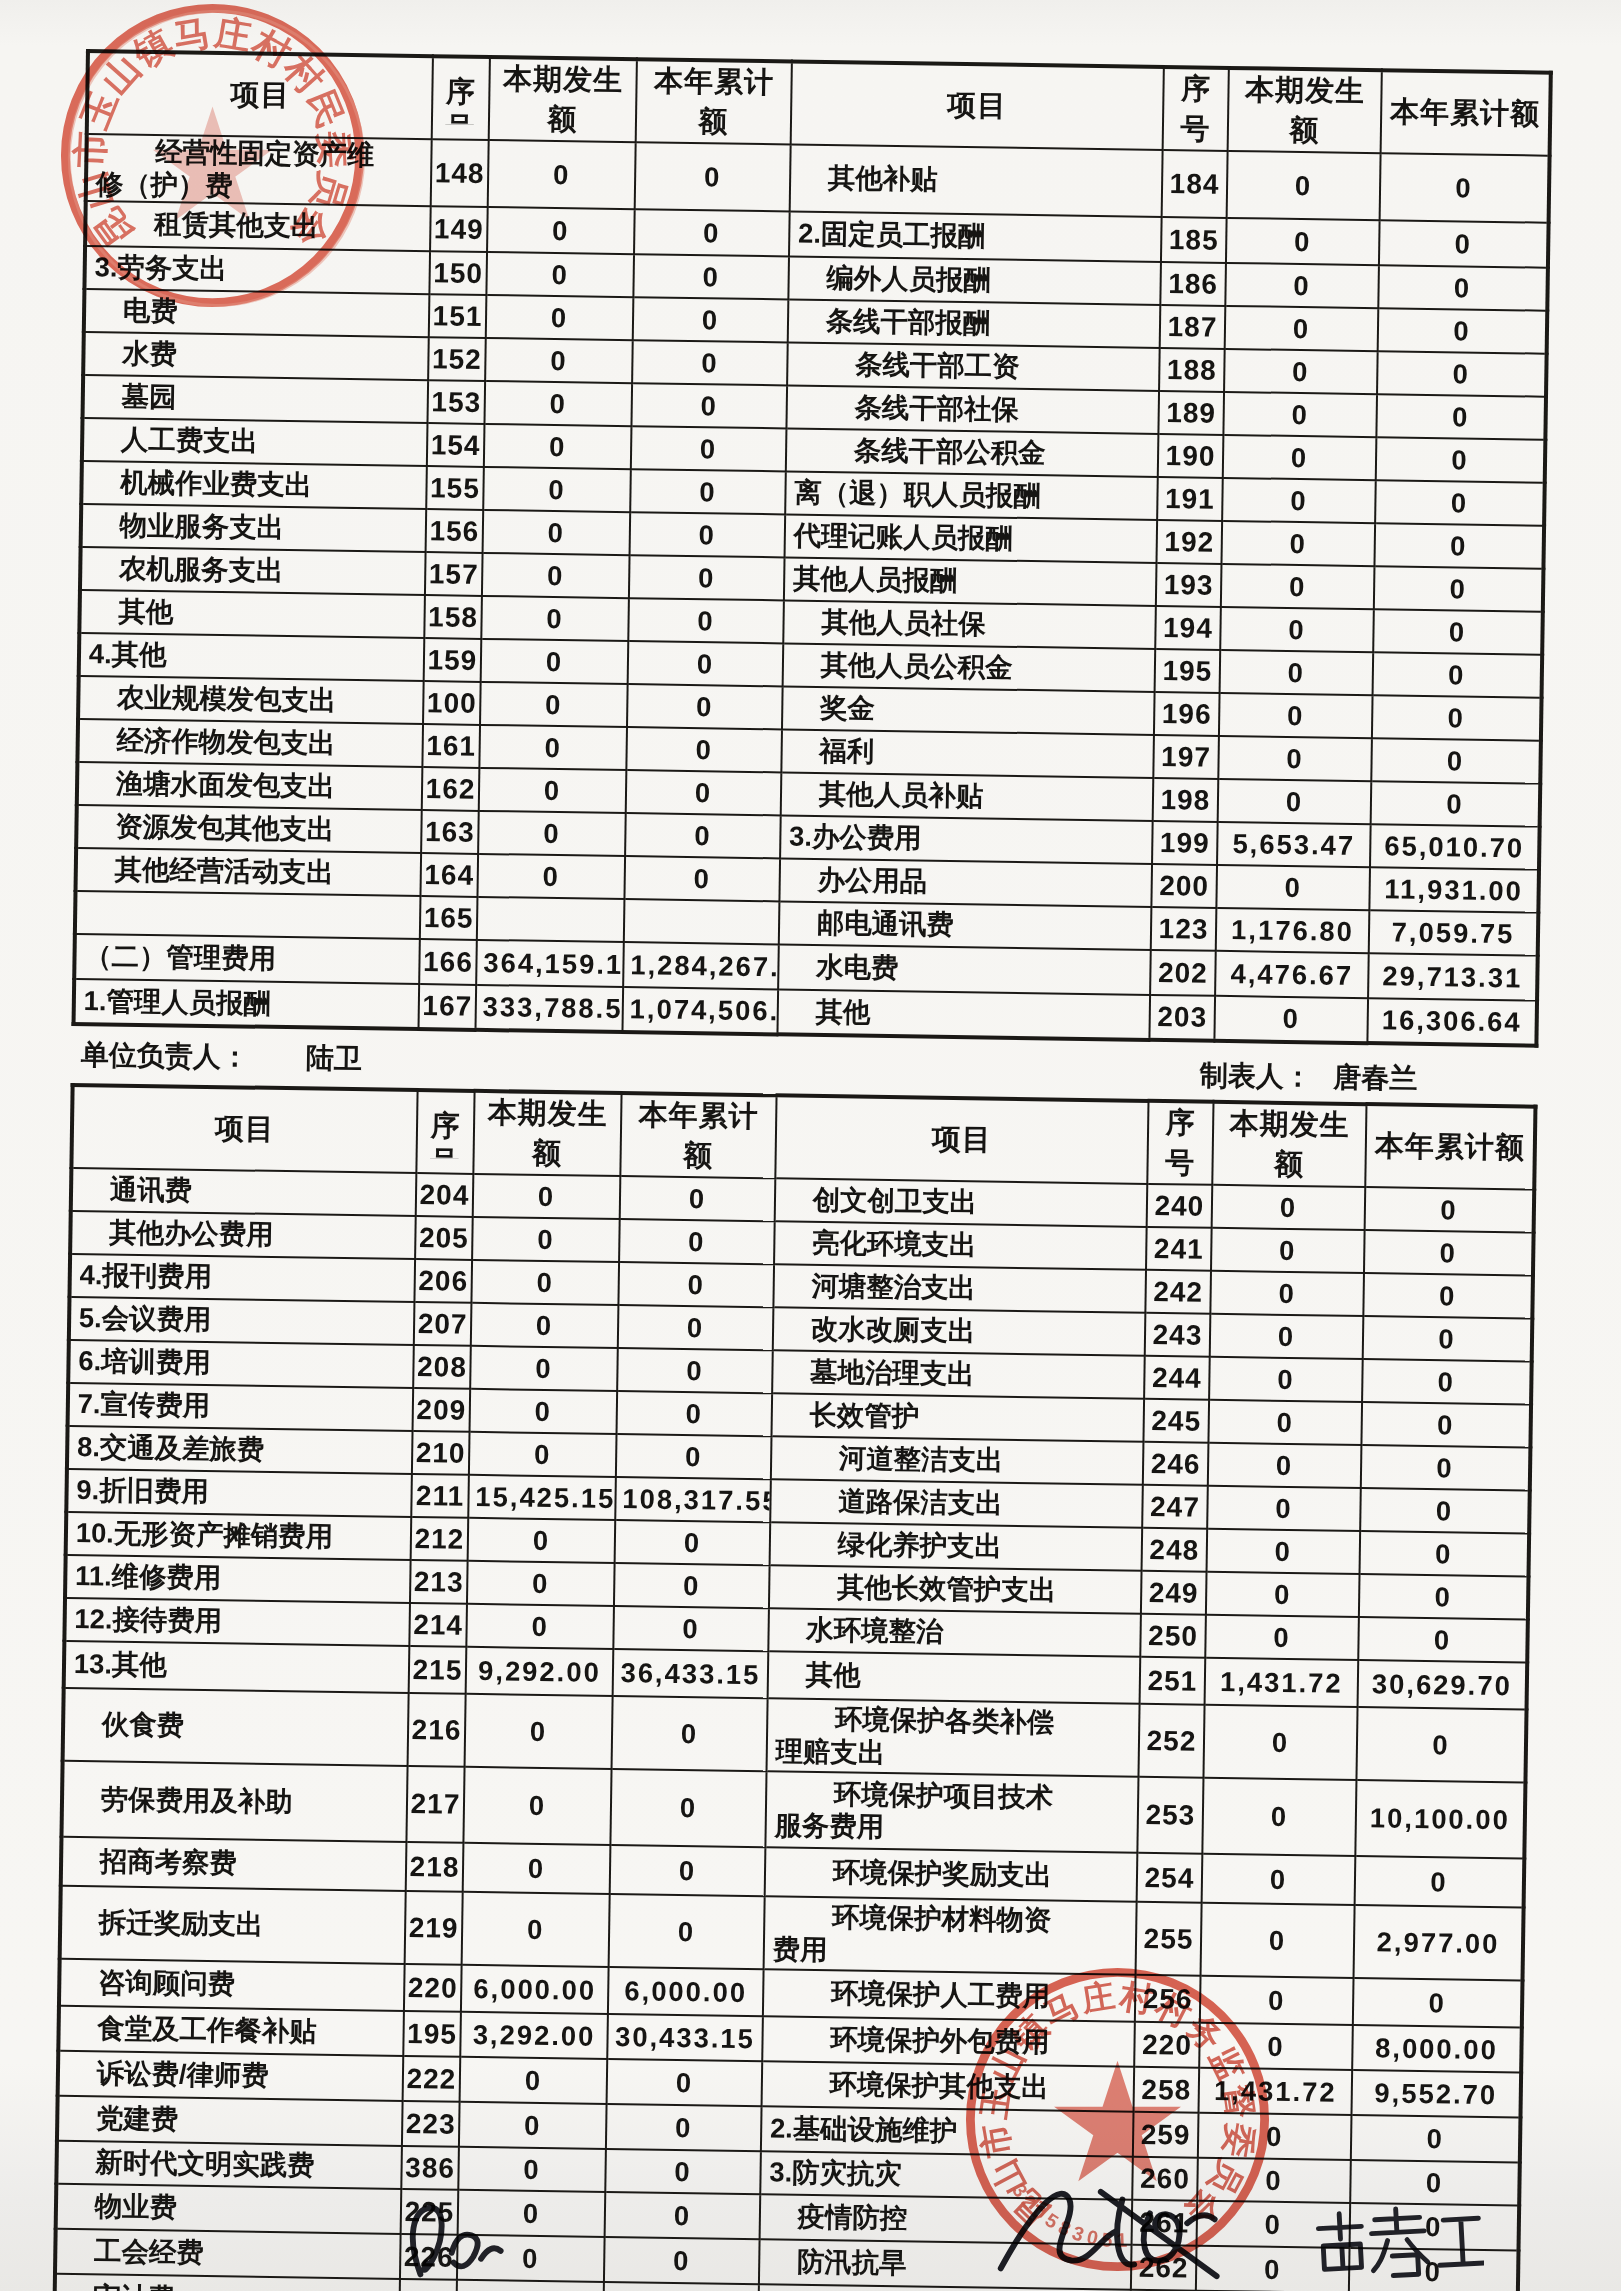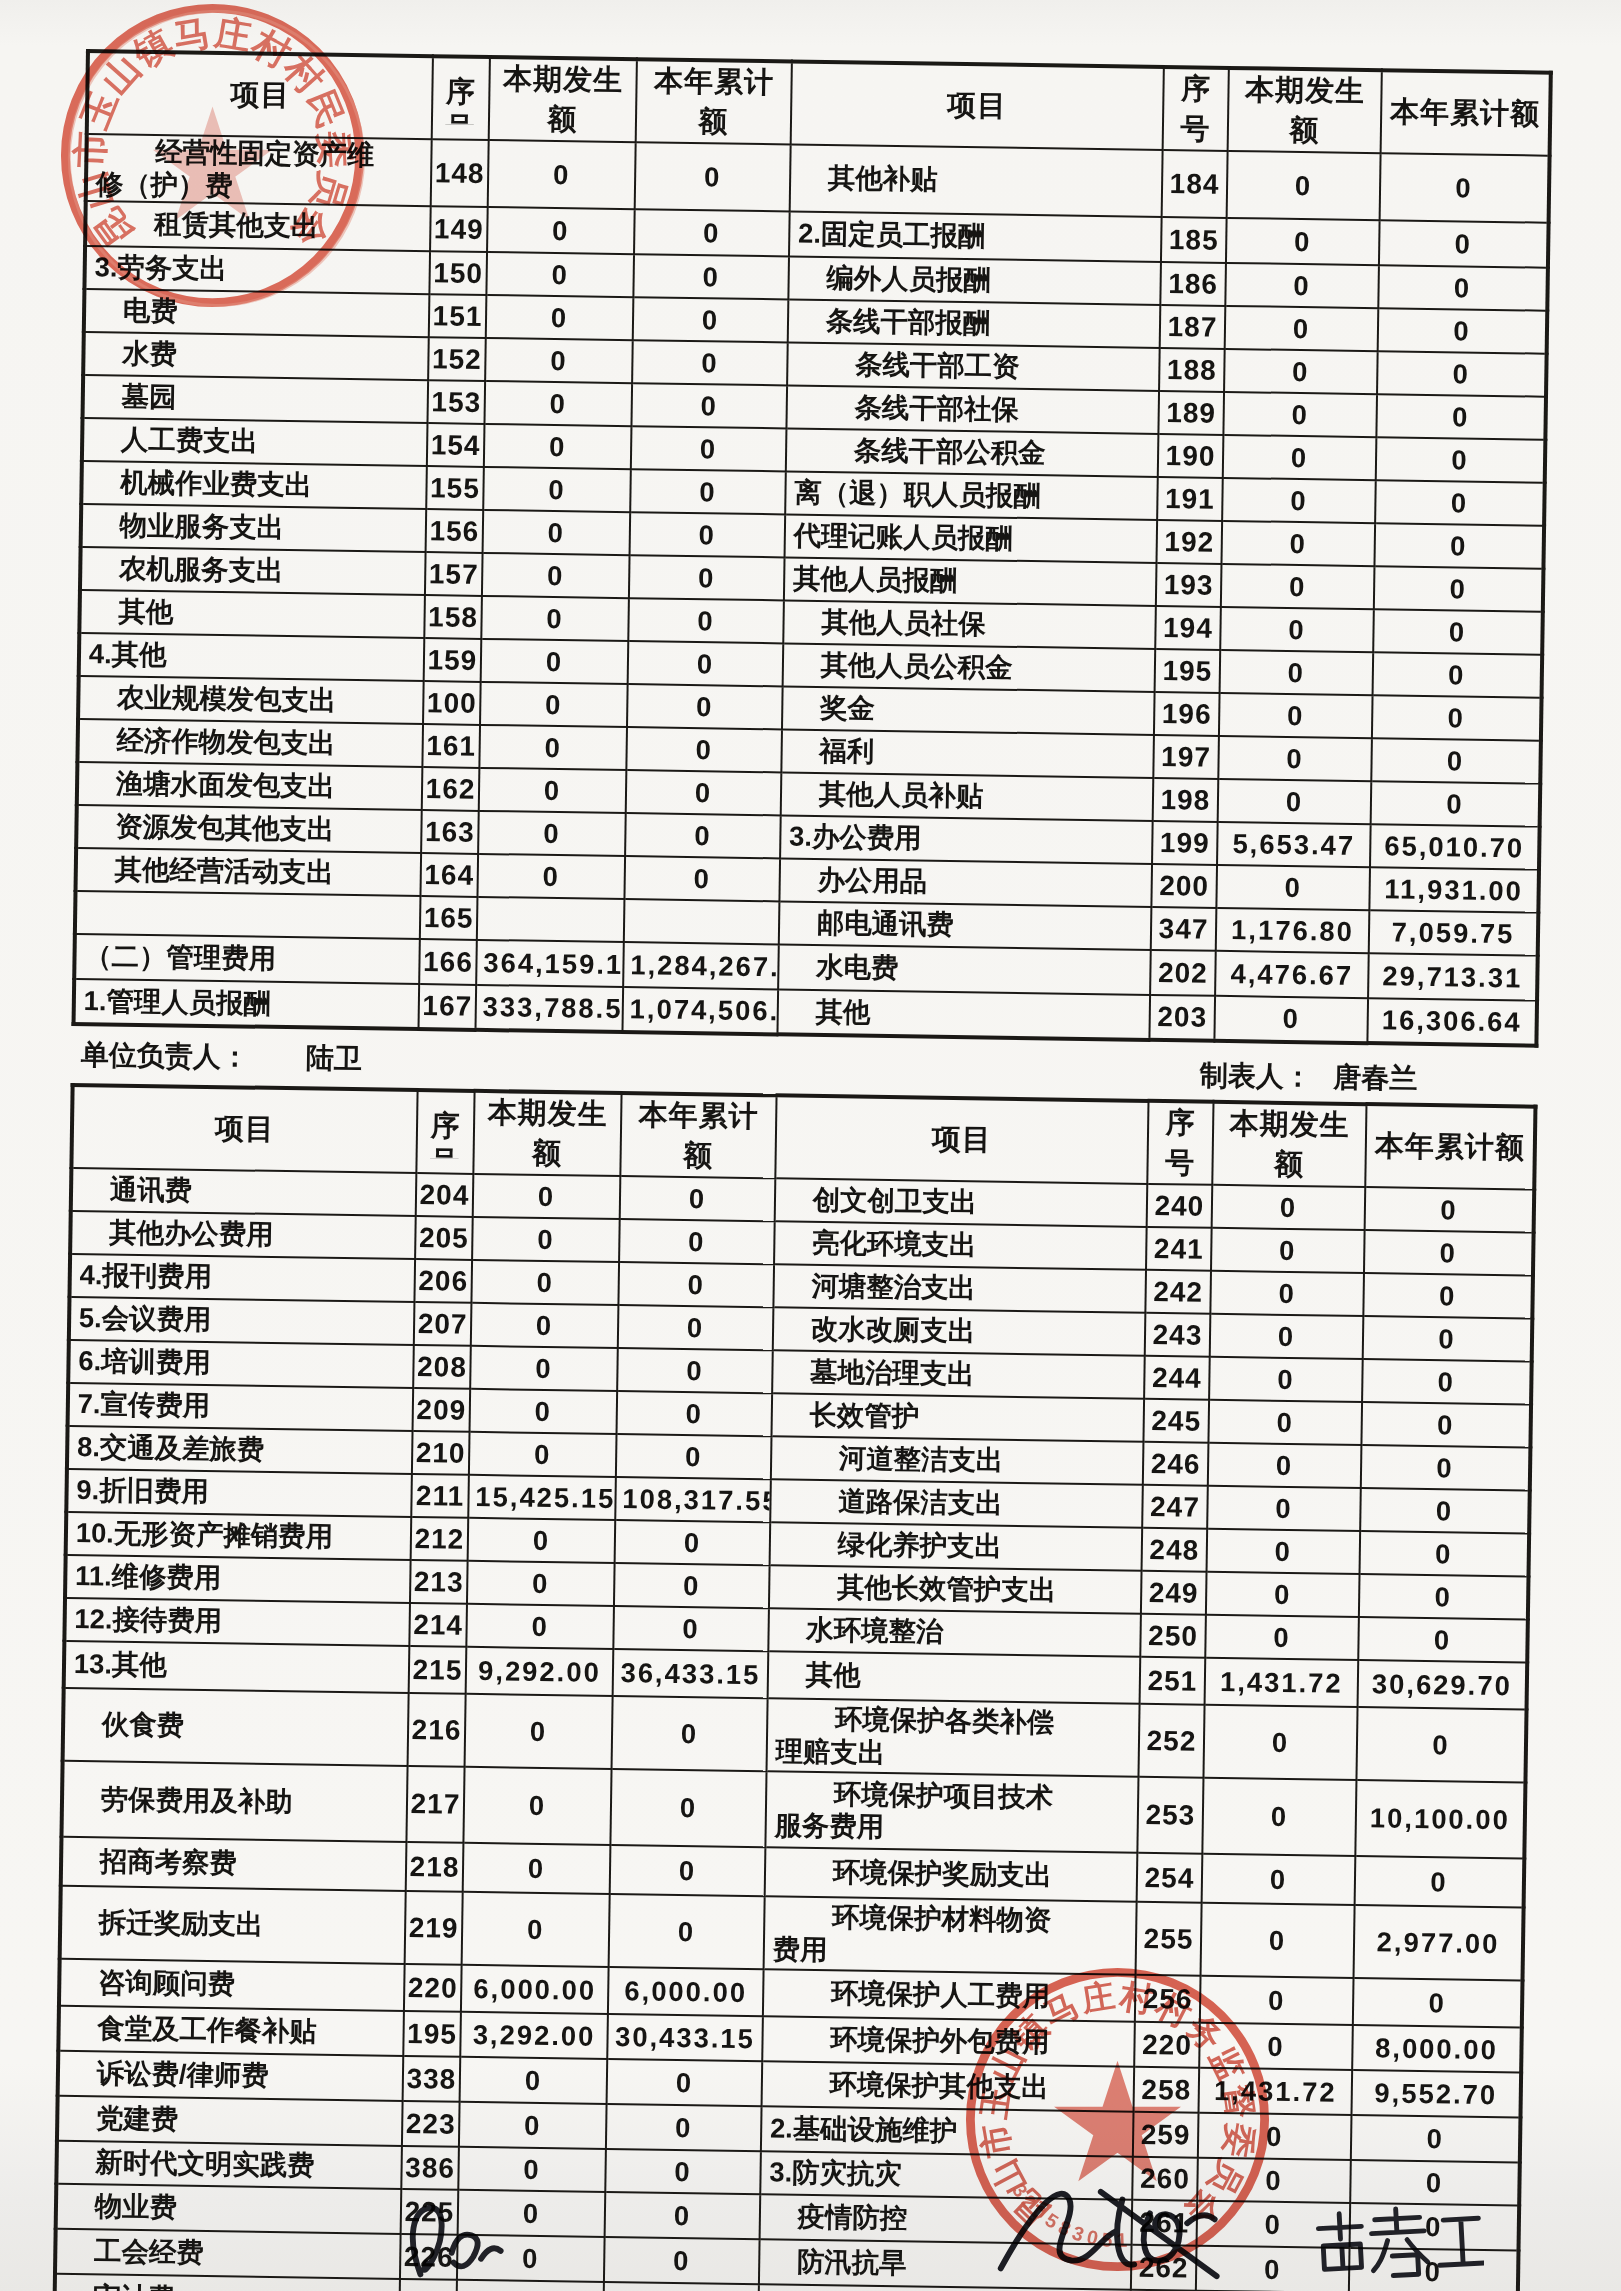--- a/index.html
+++ b/index.html
@@ -234,21 +234,21 @@
             <td class="no">200</td>
             <td class="amt">0</td>
             <td class="amt">11,931.00</td>
           </tr>
           <tr style="height: 43px;">
             <td class="lbl"></td>
             <td class="no">165</td>
             <td class="amt"></td>
             <td class="amt"></td>
             <td class="lbl" style="text-indent: 29px;">邮电通讯费</td>
-            <td class="no">347</td>
+            <td class="no">123</td>
             <td class="amt">1,176.80</td>
             <td class="amt">7,059.75</td>
           </tr>
           <tr style="height: 45px;">
             <td class="lbl">（二）管理费用</td>
             <td class="no">166</td>
             <td class="amt">364,159.12</td>
             <td class="amt">1,284,267.40</td>
             <td class="lbl" style="text-indent: 29px;">水电费</td>
             <td class="no">202</td>
@@ -482,21 +482,21 @@
             <td class="no">195</td>
             <td class="amt">3,292.00</td>
             <td class="amt">30,433.15</td>
             <td class="lbl" style="text-indent: 59px;">环境保护外包费用</td>
             <td class="no">220</td>
             <td class="amt">0</td>
             <td class="amt">8,000.00</td>
           </tr>
           <tr style="height: 45px;">
             <td class="lbl" style="text-indent: 29px;">诉讼费/律师费</td>
-            <td class="no">338</td>
+            <td class="no">222</td>
             <td class="amt">0</td>
             <td class="amt">0</td>
             <td class="lbl" style="text-indent: 59px;">环境保护其他支出</td>
             <td class="no">258</td>
             <td class="amt">1,431.72</td>
             <td class="amt">9,552.70</td>
           </tr>
           <tr style="height: 45px;">
             <td class="lbl" style="text-indent: 29px;">党建费</td>
             <td class="no">223</td>

